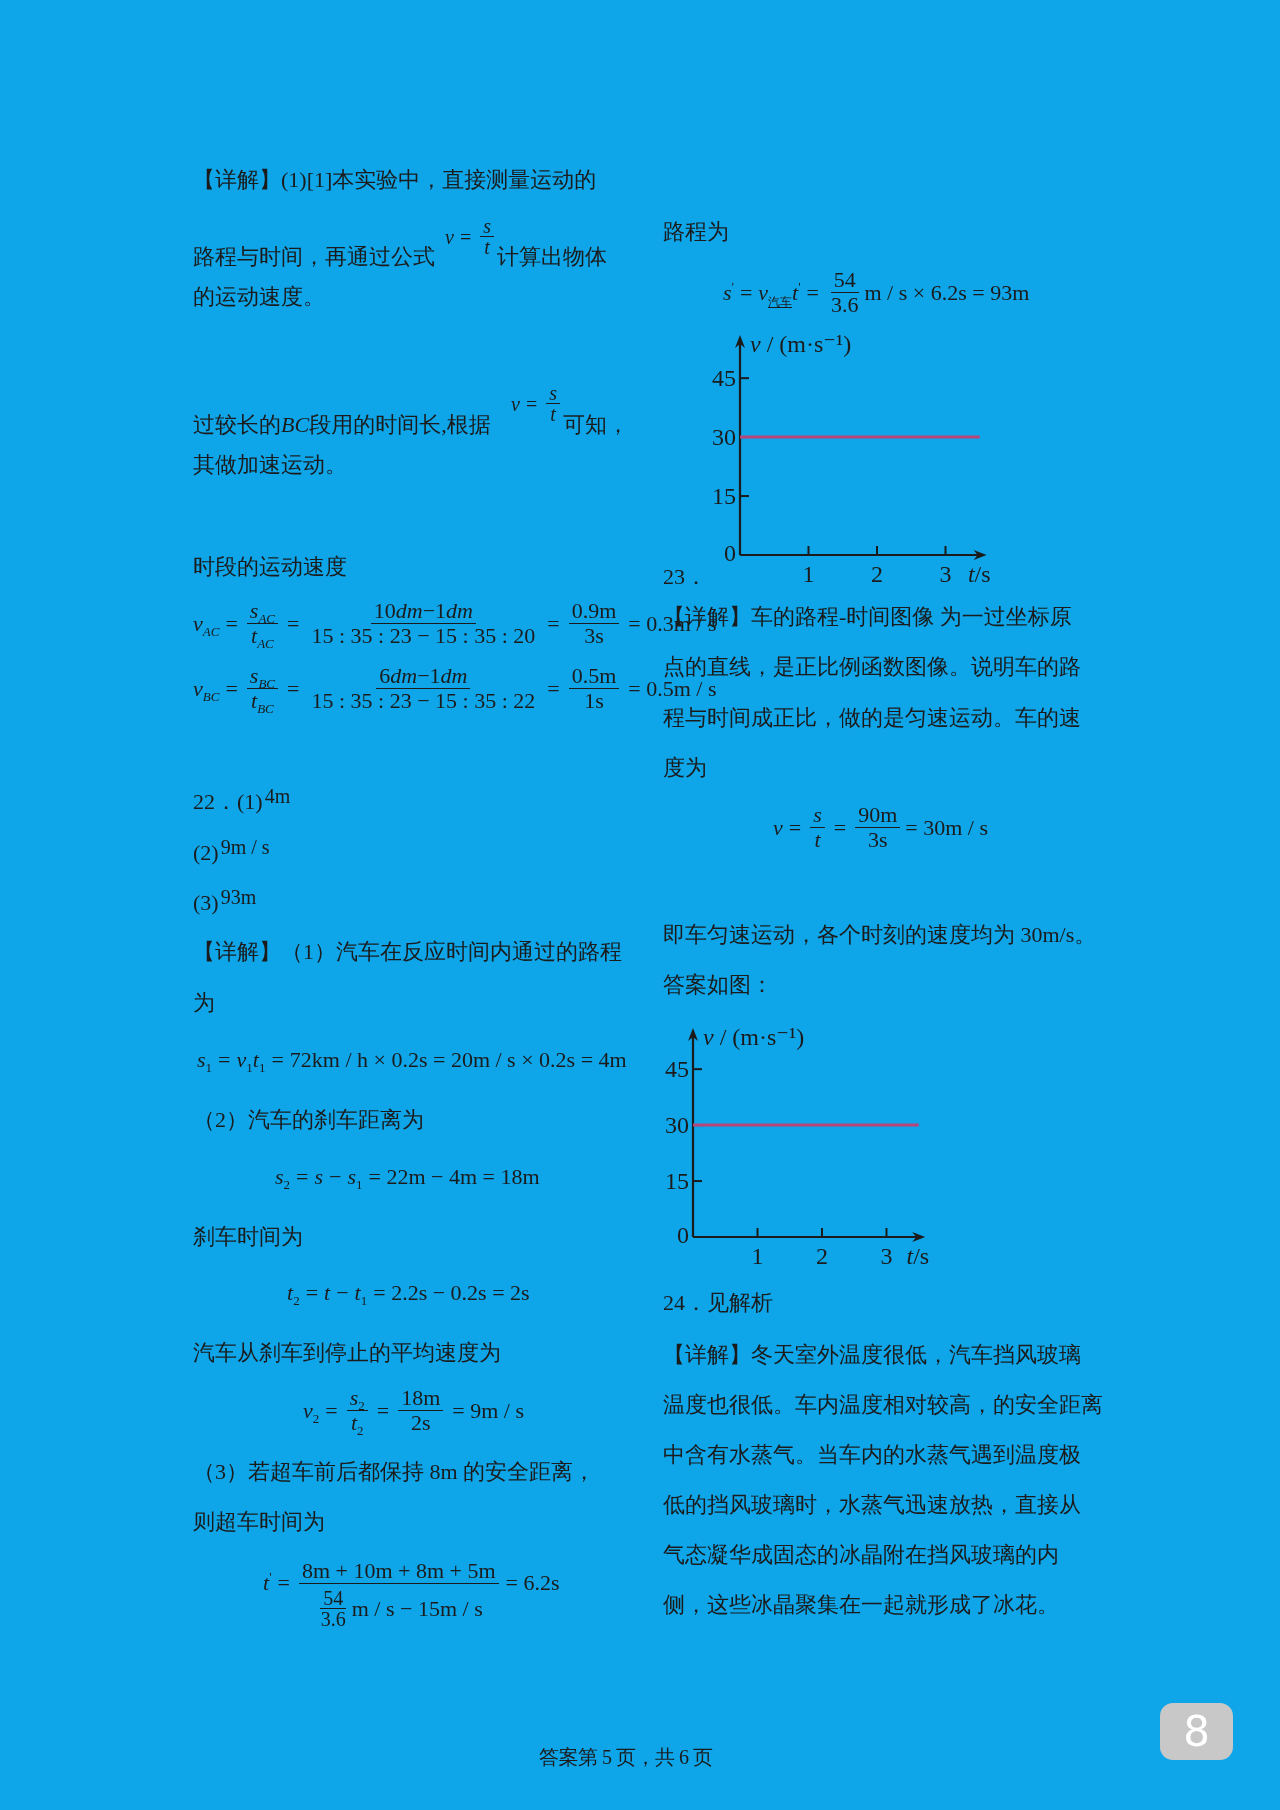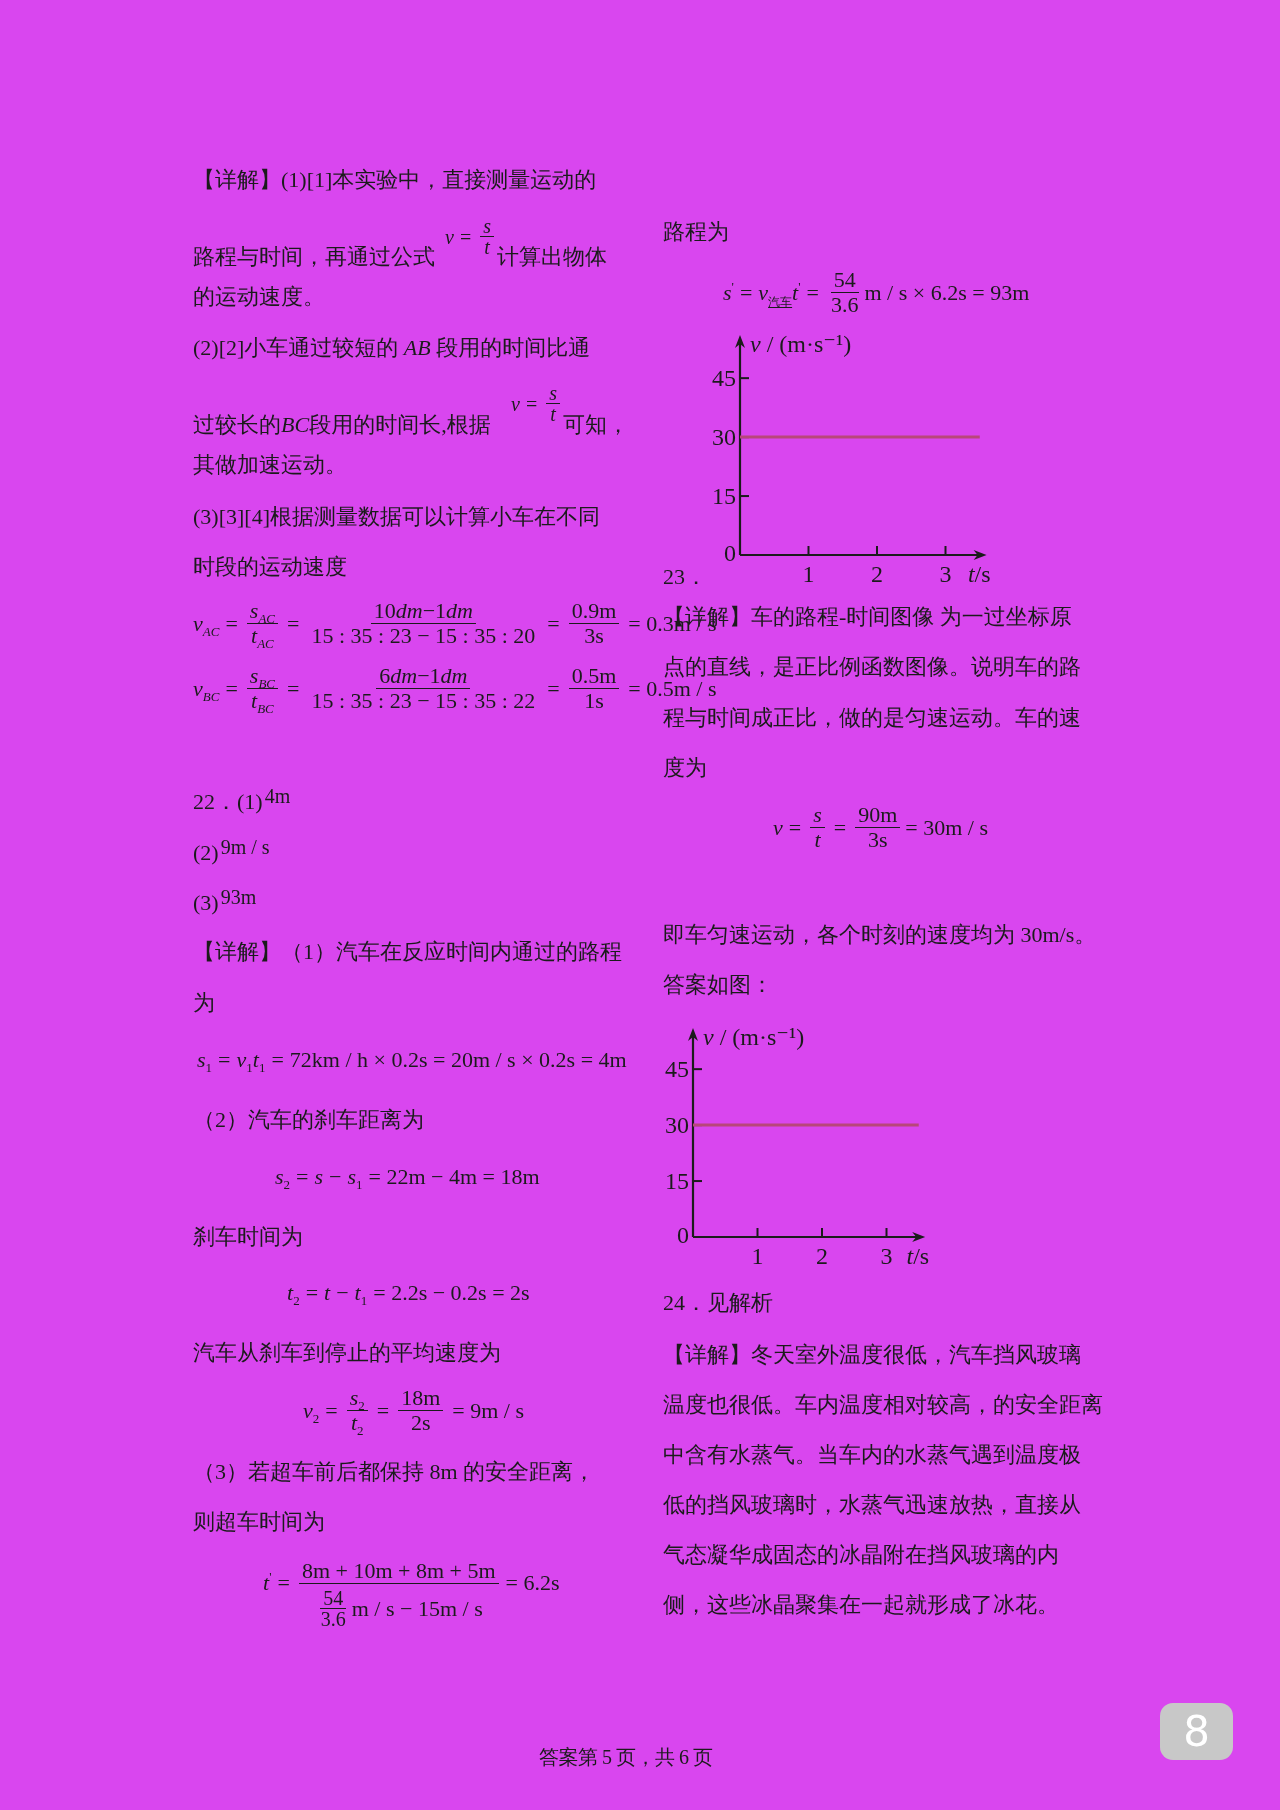--- a/index.html
+++ b/index.html
@@ -1,17 +1,17 @@
 <!DOCTYPE html>
 <html><head>
 <meta charset="utf-8">
 <style>
 html,body{margin:0;padding:0;}
 body{width:1280px;height:1810px;position:relative;background:#ffffff;color:#1b1b1b;font-family:"Liberation Serif","DejaVu Serif",serif;overflow:hidden;}
-.page{position:absolute;left:0;top:0;width:1280px;height:1810px;background:#d946ef;}
+.page{position:absolute;left:0;top:0;width:1280px;height:1810px;background:#0ea5e9;}
 .ln{position:absolute;font-size:22px;line-height:26px;white-space:nowrap;}
 .it{font-style:italic;}
 .eq{position:absolute;display:flex;align-items:center;font-size:22px;line-height:26px;white-space:nowrap;}
 .eq.top{align-items:flex-start;}
 .eq.top .mid{margin-top:11px;}
 .frac{display:inline-flex;flex-direction:column;align-items:center;margin:0 3px;}
 .frac>.num{line-height:24px;border-bottom:1.3px solid #1b1b1b;padding:0 3px;text-align:center;}
 .frac>.den{line-height:24px;padding:0 3px;text-align:center;}
 .frac>.den.row{display:flex;align-items:center;padding-top:4px;}
 .sm{font-size:20px;}
@@ -40,39 +40,35 @@
     <span class="op">=</span>
     <span class="frac">
       <span class="num it">s</span>
       <span class="den it">t</span>
     </span>
   </div>
   <div class="ln" style="left:497px;top:244px">计算出物体</div>
 
   <div class="ln" style="left:193px;top:284px">的运动速度。</div>
 
-  <div class="ln" style="left:193px;top:335px">
-    <span>(2)[2]小车通过较短的 </span><span class="it">AB</span><span> 段用的时间比通</span>
-  </div>
 
   <div class="ln" style="left:193px;top:412px">
     <span>过较长的</span><span class="it">BC</span><span>段用的时间长,根据</span>
   </div>
   <div class="eq sm" style="left:511px;top:383px">
     <span class="it">v</span>
     <span class="op">=</span>
     <span class="frac">
       <span class="num it">s</span>
       <span class="den it">t</span>
     </span>
   </div>
   <div class="ln" style="left:563px;top:412px">可知，</div>
 
   <div class="ln" style="left:193px;top:452px">其做加速运动。</div>
-  <div class="ln" style="left:193px;top:504px">(3)[3][4]根据测量数据可以计算小车在不同</div>
   <div class="ln" style="left:193px;top:554px">时段的运动速度</div>
 
   <div class="eq" style="left:193px;top:599px">
     <span><i>v</i><sub class="it">AC</sub></span>
     <span class="op">=</span>
     <span class="frac">
       <span class="num"><i>s</i><sub class="it">AC</sub></span>
       <span class="den"><i>t</i><sub class="it">AC</sub></span>
     </span>
     <span class="op">=</span>

